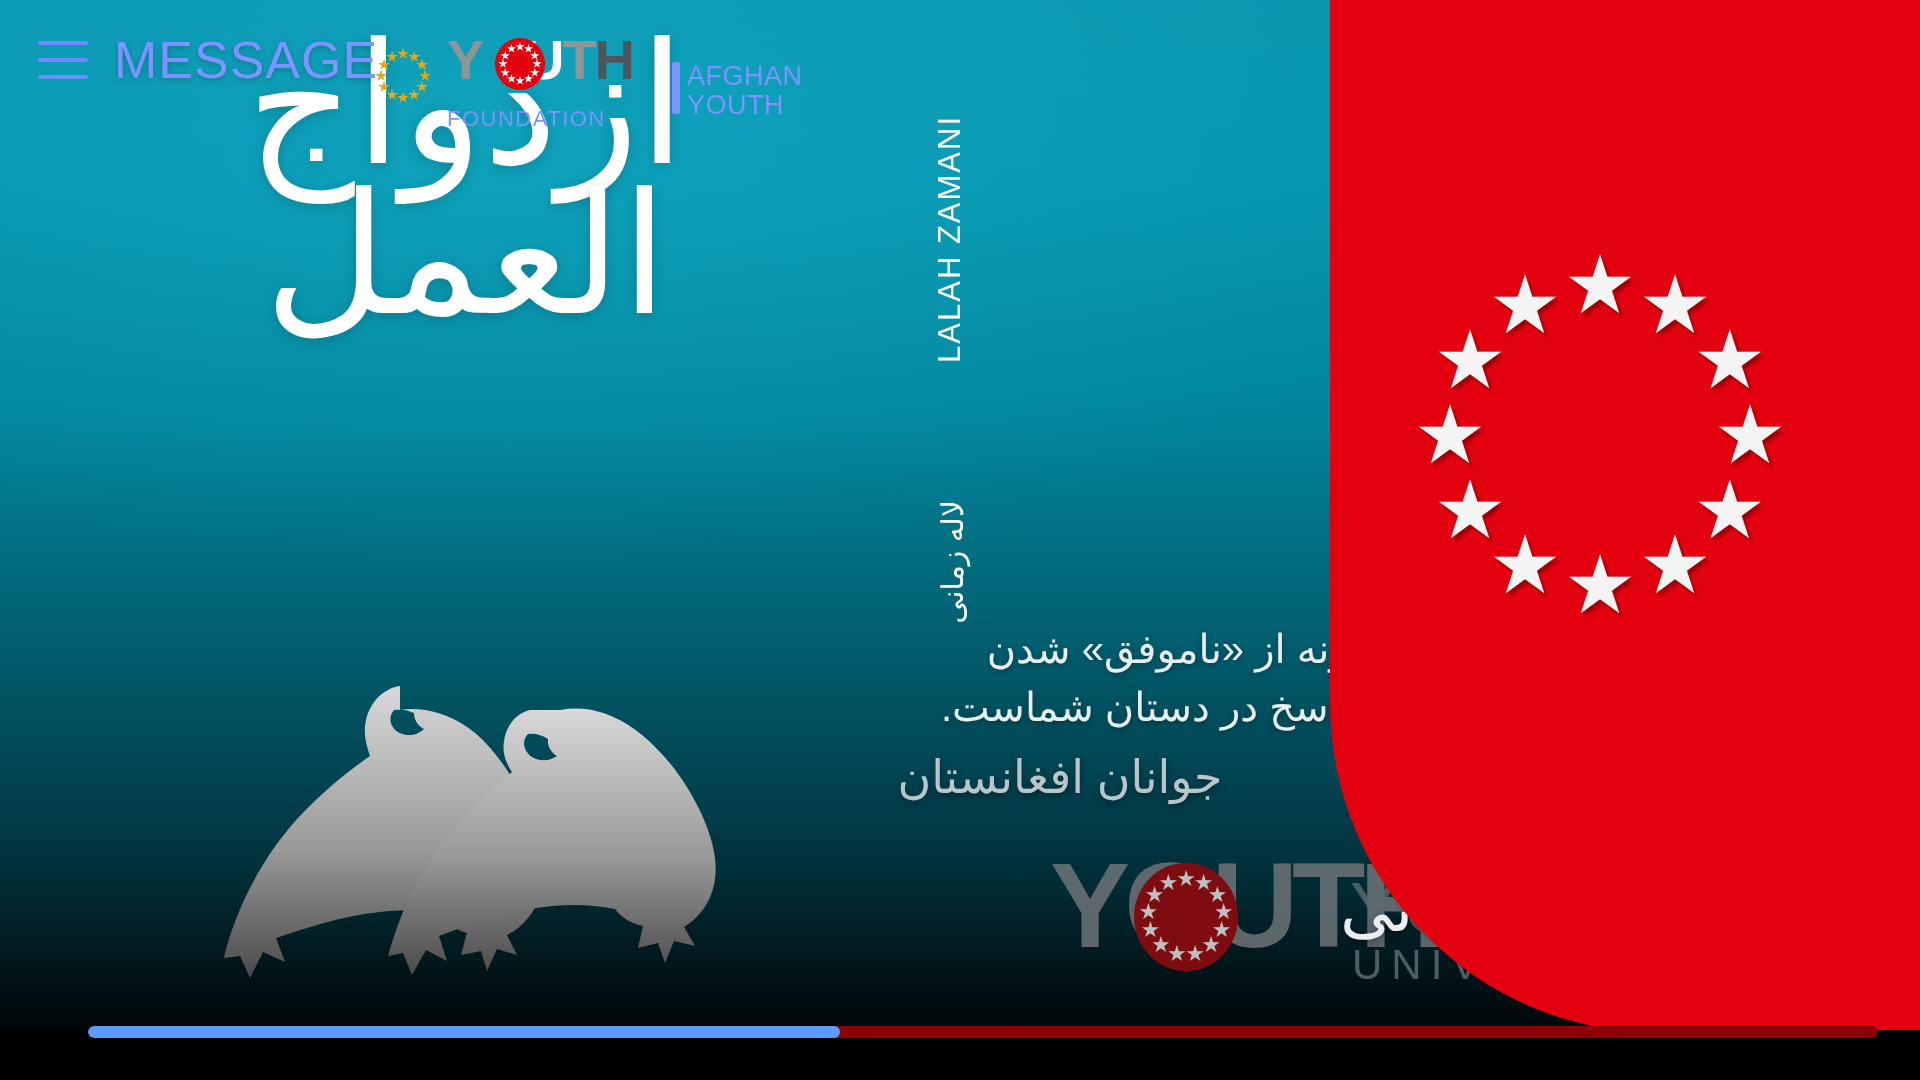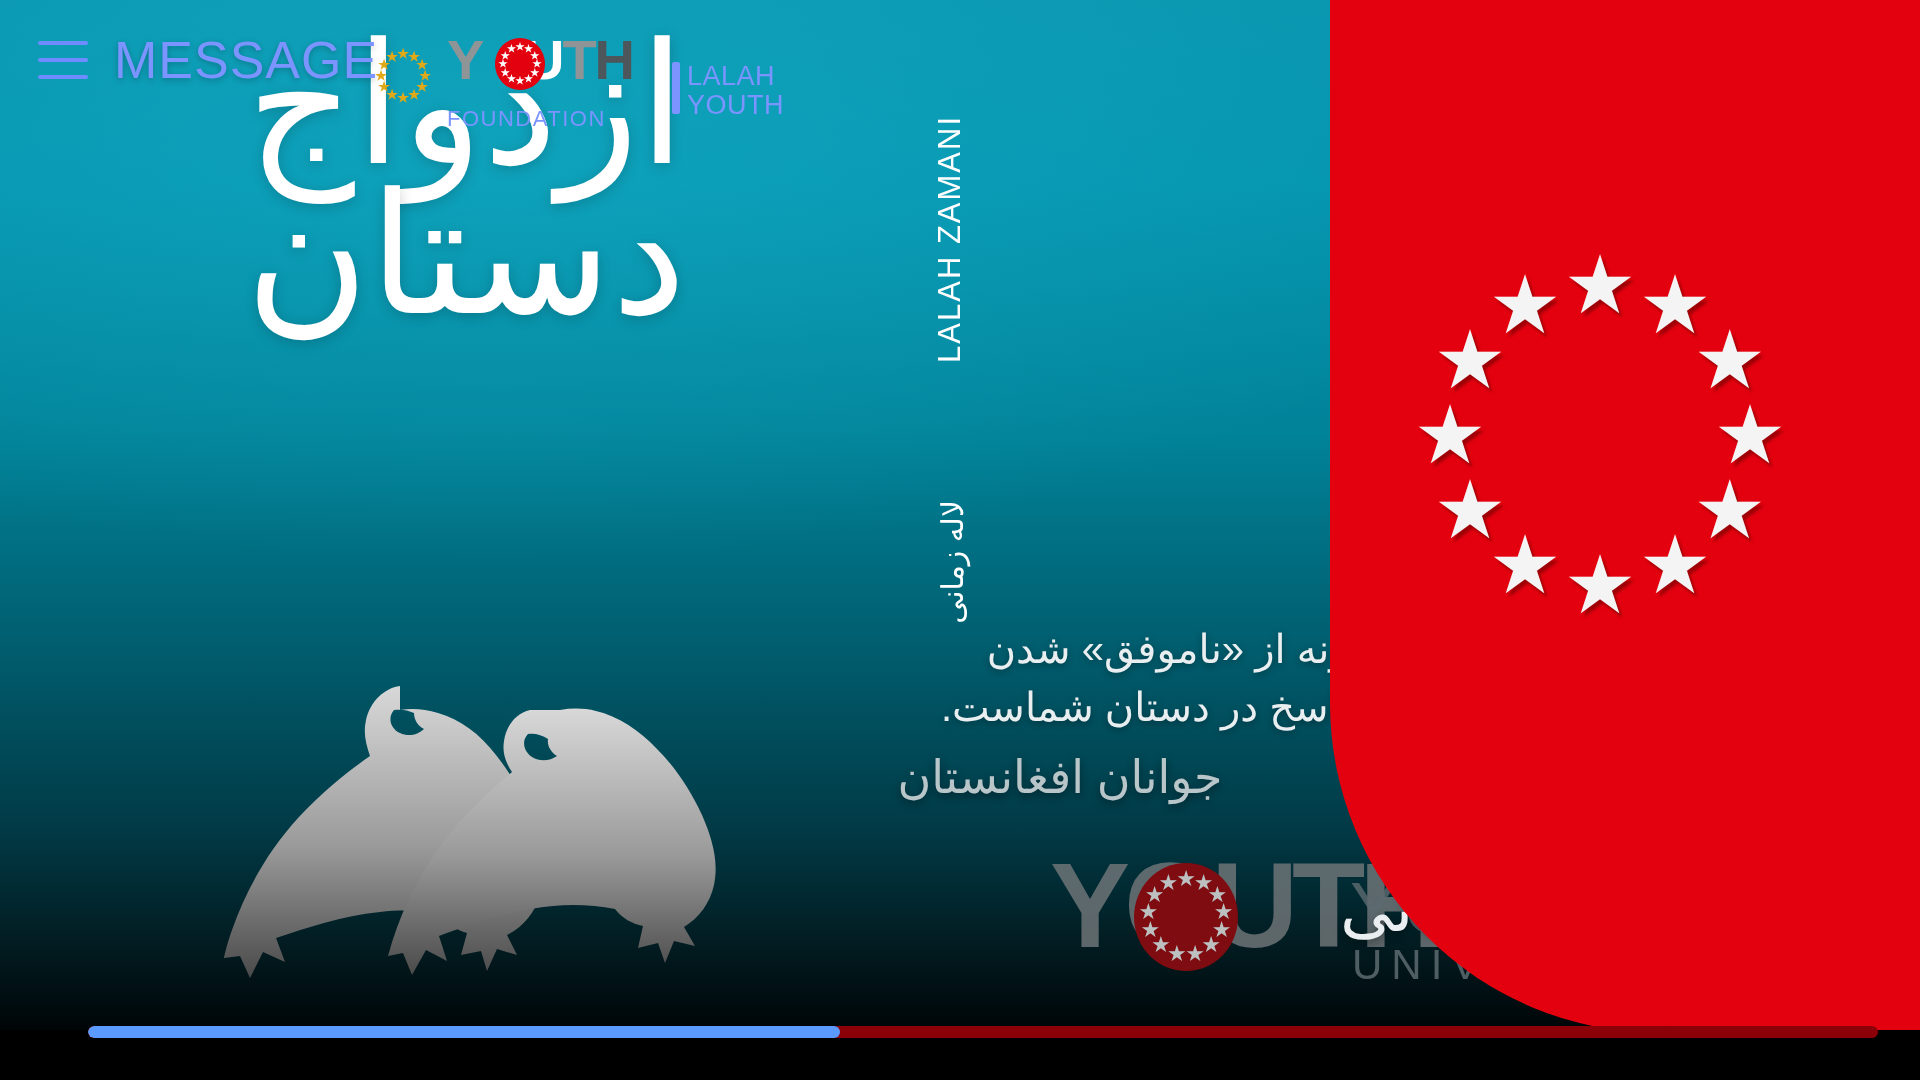--- a/index.html
+++ b/index.html
@@ -243,21 +243,21 @@
 </head>
 <body>
 
 <div id="app">
 
   <div class="poster">
     <div class="poster-glow"></div>
 
     <div class="fa-title">
       <span class="l2">ازدواج</span>
-      <span class="l2">دستان</span>
+      <span class="l2">العمل</span>
     </div>
 
 
     <div class="author-lat">LALAH ZAMANI</div>
     <div class="author-fa">لاله زمانی</div>
 
     <svg class="doves" viewBox="0 0 760 350">
       <defs>
         <linearGradient id="dg" x1="0" y1="0" x2="0" y2="1">
           <stop offset="0%" stop-color="#d8d8d8"></stop>
@@ -389,21 +389,21 @@
           <b style="position: absolute; left: -8.5px; top: 14.7224px; transform: translate(-50%, -50%); font-size: 10px; color: rgb(255, 255, 255); line-height: 0;">★</b>
           <b style="position: absolute; left: -14.7224px; top: 8.5px; transform: translate(-50%, -50%); font-size: 10px; color: rgb(255, 255, 255); line-height: 0;">★</b>
           <b style="position: absolute; left: -17px; top: 2.0819e-15px; transform: translate(-50%, -50%); font-size: 10px; color: rgb(255, 255, 255); line-height: 0;">★</b>
           <b style="position: absolute; left: -14.7224px; top: -8.5px; transform: translate(-50%, -50%); font-size: 10px; color: rgb(255, 255, 255); line-height: 0;">★</b>
           <b style="position: absolute; left: -8.5px; top: -14.7224px; transform: translate(-50%, -50%); font-size: 10px; color: rgb(255, 255, 255); line-height: 0;">★</b>
         </div>
       </div>
     <div class="yt-foundation">FOUNDATION</div>
     <div class="yt-bar"></div>
     <div class="yt-country">
-      <div>LALAH</div>
+      <div>AFGHAN</div>
       <div>YOUTH</div>
     </div>
   </div>
 
   <div class="bottom-band"></div>
   <div class="progress-wrap">
     <div class="progress-fill" id="progress-fill" style="width: 42%;"></div>
   </div>
 
 </div>

